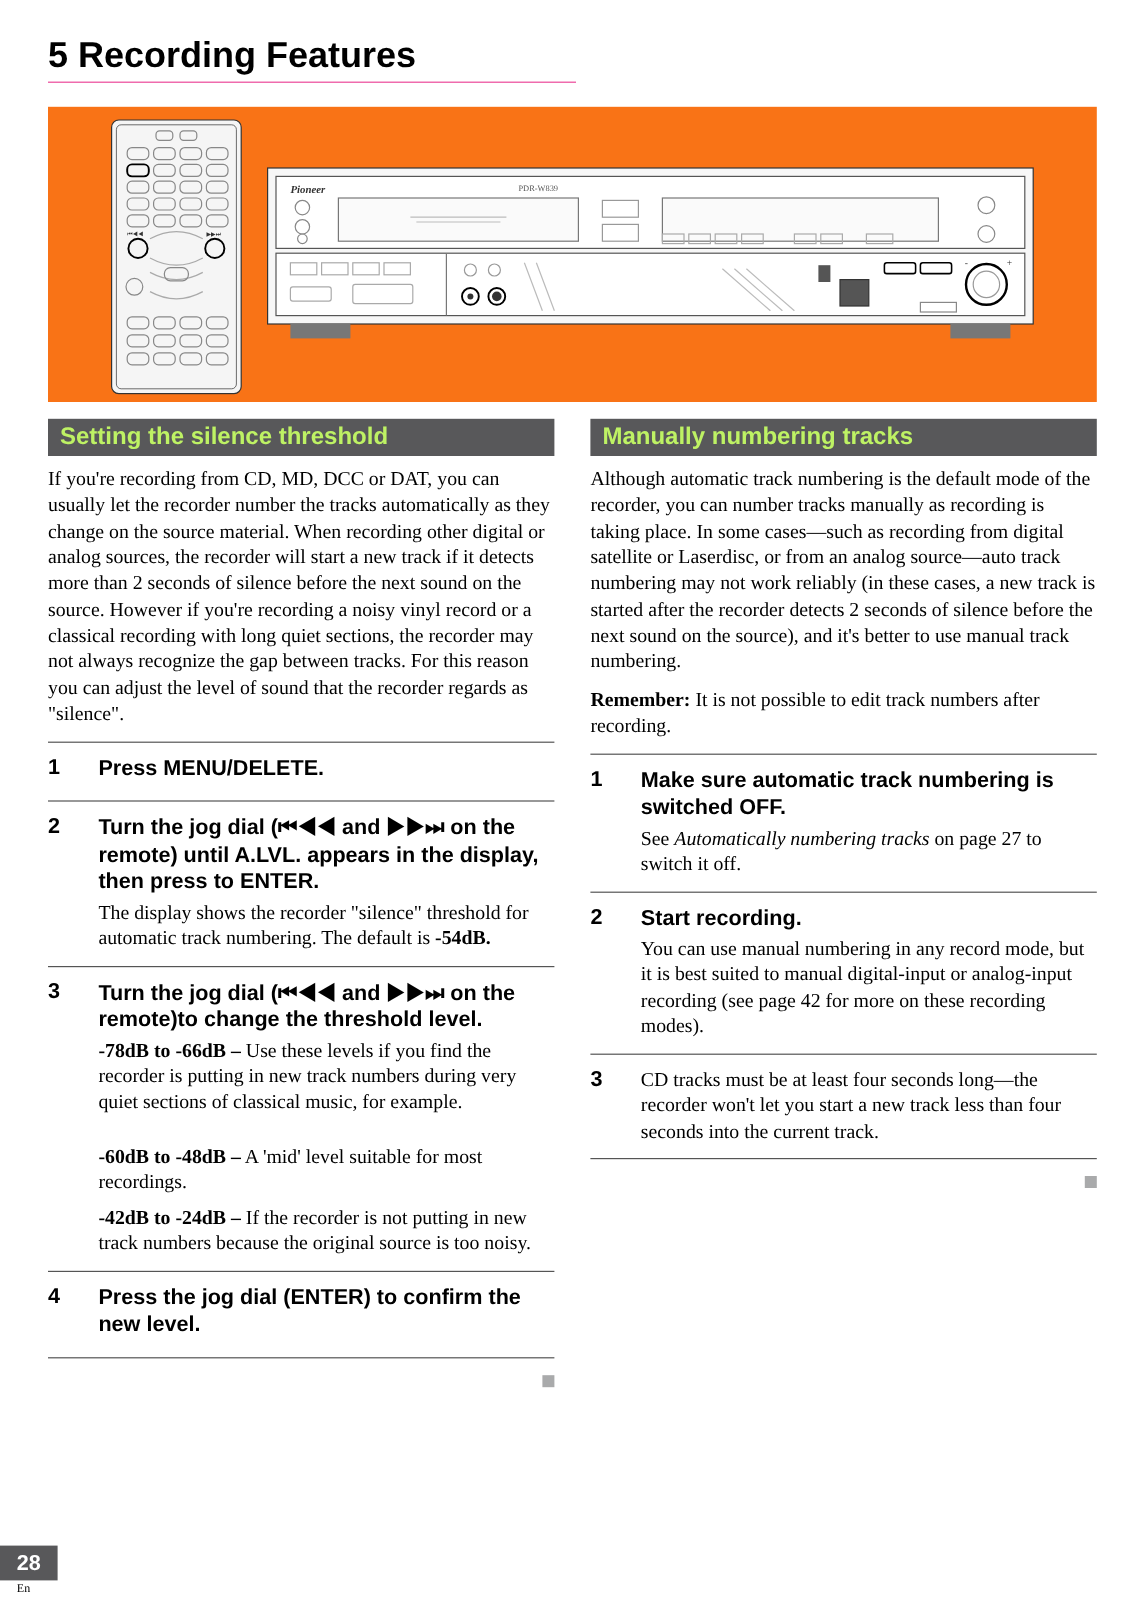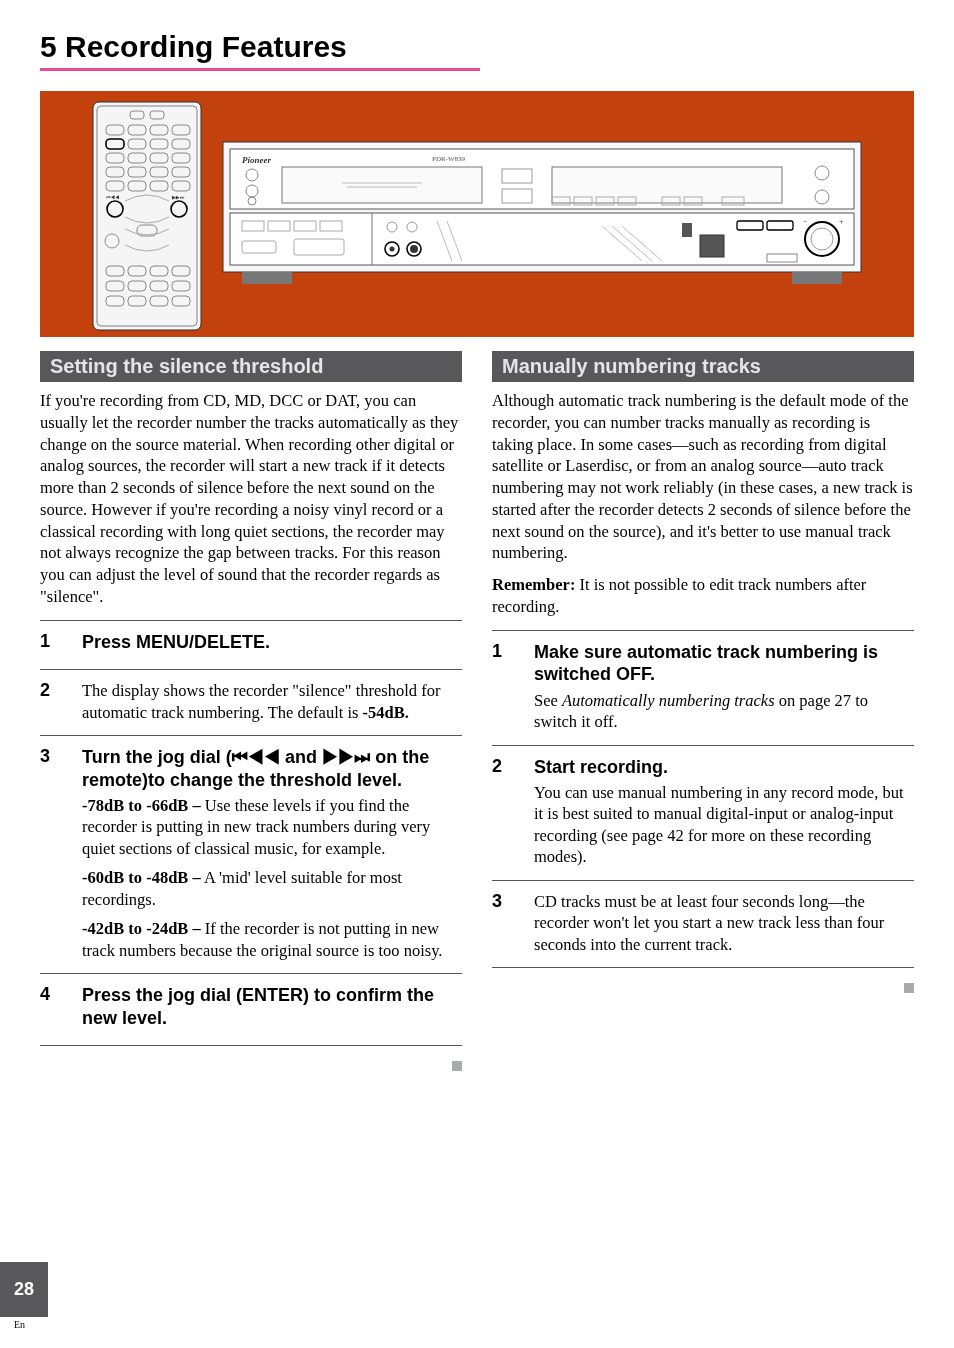--- a/index.html
+++ b/index.html
@@ -10,45 +10,45 @@
     background: #fff;
     color: #000;
     padding: 30px 40px 20px 40px;
     position: relative;
     min-height: 1348px;
   }
   .page-title {
     font-family: Arial, Helvetica, sans-serif;
     font-size: 30px;
     font-weight: bold;
-    border-bottom: 3px solid #ec4899;
+    border-bottom: 1px solid #ec4899;
     padding-bottom: 4px;
     width: 440px;
     margin-bottom: 20px;
   }
   .gray-bg {
-    background: #c2410c;
+    background: #f97316;
     padding: 10px 12px 6px 12px;
     margin-bottom: 14px;
   }
   .diagrams {
     display: flex;
     gap: 20px;
     align-items: center;
     justify-content: center;
   }
   .remote-svg, .unit-svg { display: block; }
   .columns {
     display: flex;
     gap: 30px;
   }
   .col { flex: 1; min-width: 0; }
   .section-header {
     background: #58585a;
-    color: #e5e5e5;
+    color: #bef264;
     font-family: Arial, Helvetica, sans-serif;
     font-size: 20px;
     font-weight: bold;
     padding: 4px 10px;
     margin-bottom: 8px;
   }
   .body-text {
     font-size: 16.5px;
     line-height: 1.32;
     margin-bottom: 10px;
@@ -88,21 +88,21 @@
     position: absolute;
     bottom: 18px;
     left: 0;
   }
   .page-num-box {
     background: #58585a;
     color: #fff;
     font-family: Arial, Helvetica, sans-serif;
     font-weight: bold;
     font-size: 18px;
-    padding: 17px 14px;
+    padding: 4px 14px;
     display: inline-block;
   }
   .lang {
     font-family: Liberation Serif, serif;
     font-size: 10px;
     margin-left: 14px;
     margin-top: 2px;
   }
   .end-mark {
     display: inline-block;
@@ -270,35 +270,36 @@
       <div class="step-num">1</div>
       <div class="step-body">
         <div class="step-head">Press MENU/DELETE.</div>
       </div>
     </div>
 
     <hr class="rule">
     <div class="step">
       <div class="step-num">2</div>
       <div class="step-body">
+        <div class="step-head arrow-glyph">Turn the jog dial (⏮◀◀ and ▶▶⏭ on the remote) until A.LVL. appears in the display, then press to ENTER.</div>
         <div class="step-desc">
           <span>The display shows the recorder "silence" threshold for automatic track numbering. The default is </span><span class="bold">-54dB.</span>
         </div>
       </div>
     </div>
 
     <hr class="rule">
     <div class="step">
       <div class="step-num">3</div>
       <div class="step-body">
         <div class="step-head arrow-glyph">Turn the jog dial (⏮◀◀ and ▶▶⏭ on the remote)to change the threshold level.</div>
         <p class="step-desc">
           <span class="bold">-78dB to -66dB –</span><span> Use these levels if you find the recorder is putting in new track numbers during very quiet sections of classical music, for example.</span>
         </p>
-        <p class="step-desc" style="margin-top:8px">
+        <p class="step-desc" style="margin-top:24px">
           <span class="bold">-60dB to -48dB –</span><span> A 'mid' level suitable for most recordings.</span>
         </p>
         <p class="step-desc" style="margin-top:8px">
           <span class="bold">-42dB to -24dB –</span><span> If the recorder is not putting in new track numbers because the original source is too noisy.</span>
         </p>
       </div>
     </div>
 
     <hr class="rule">
     <div class="step">

